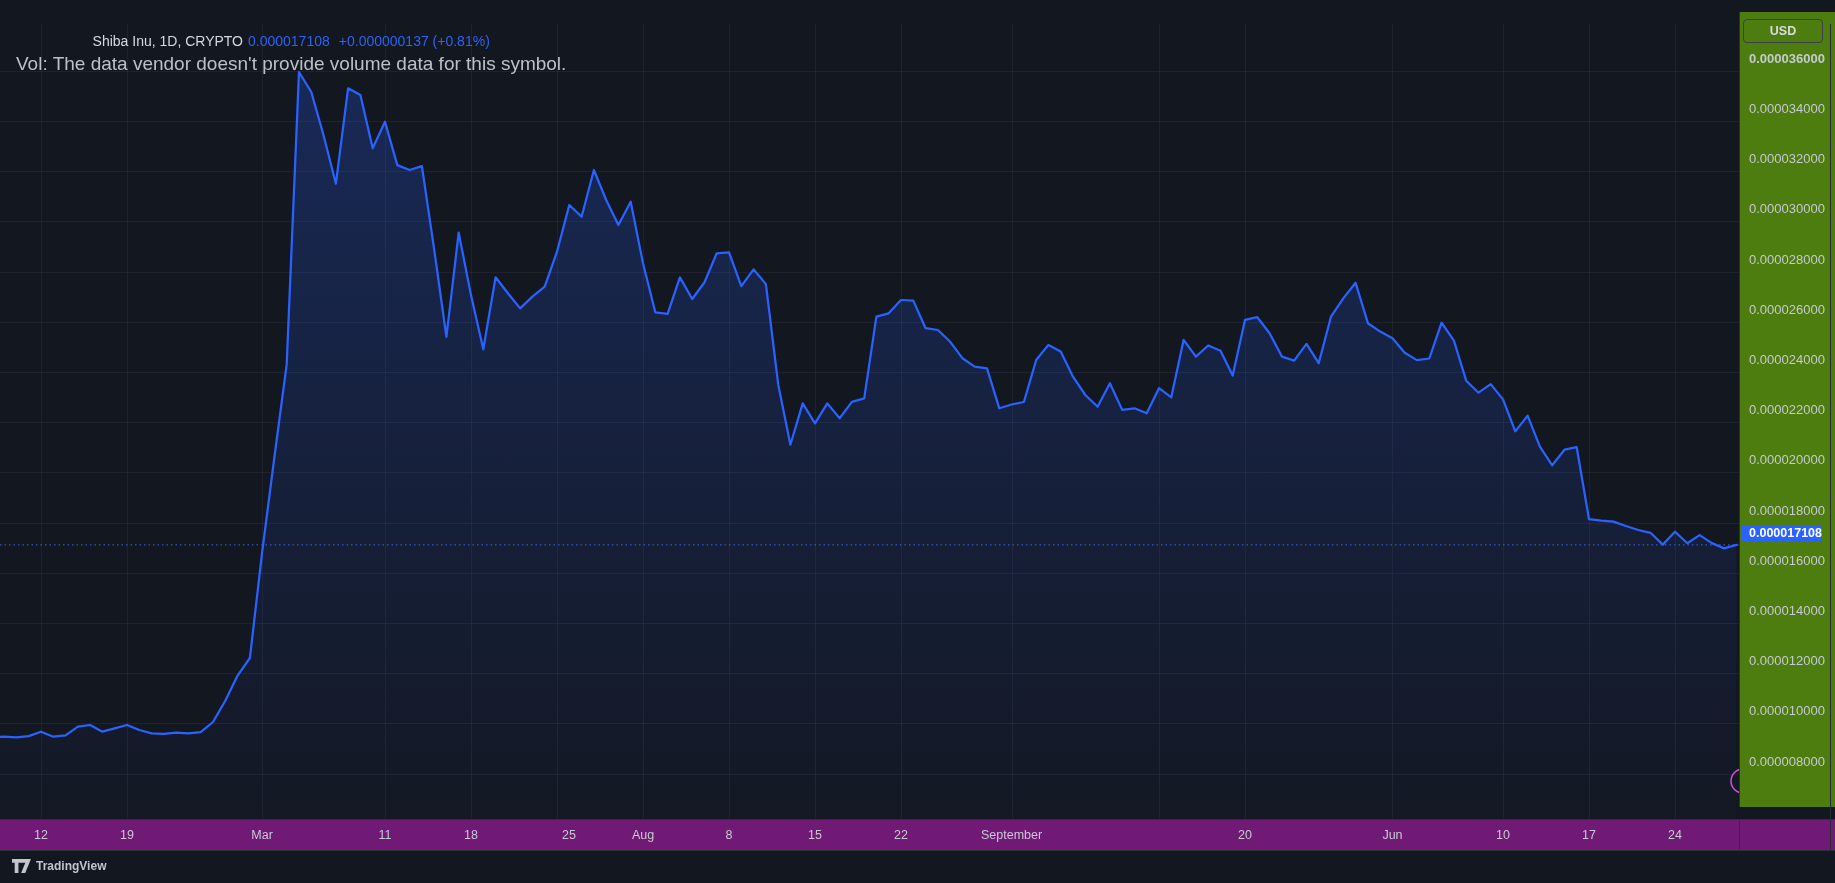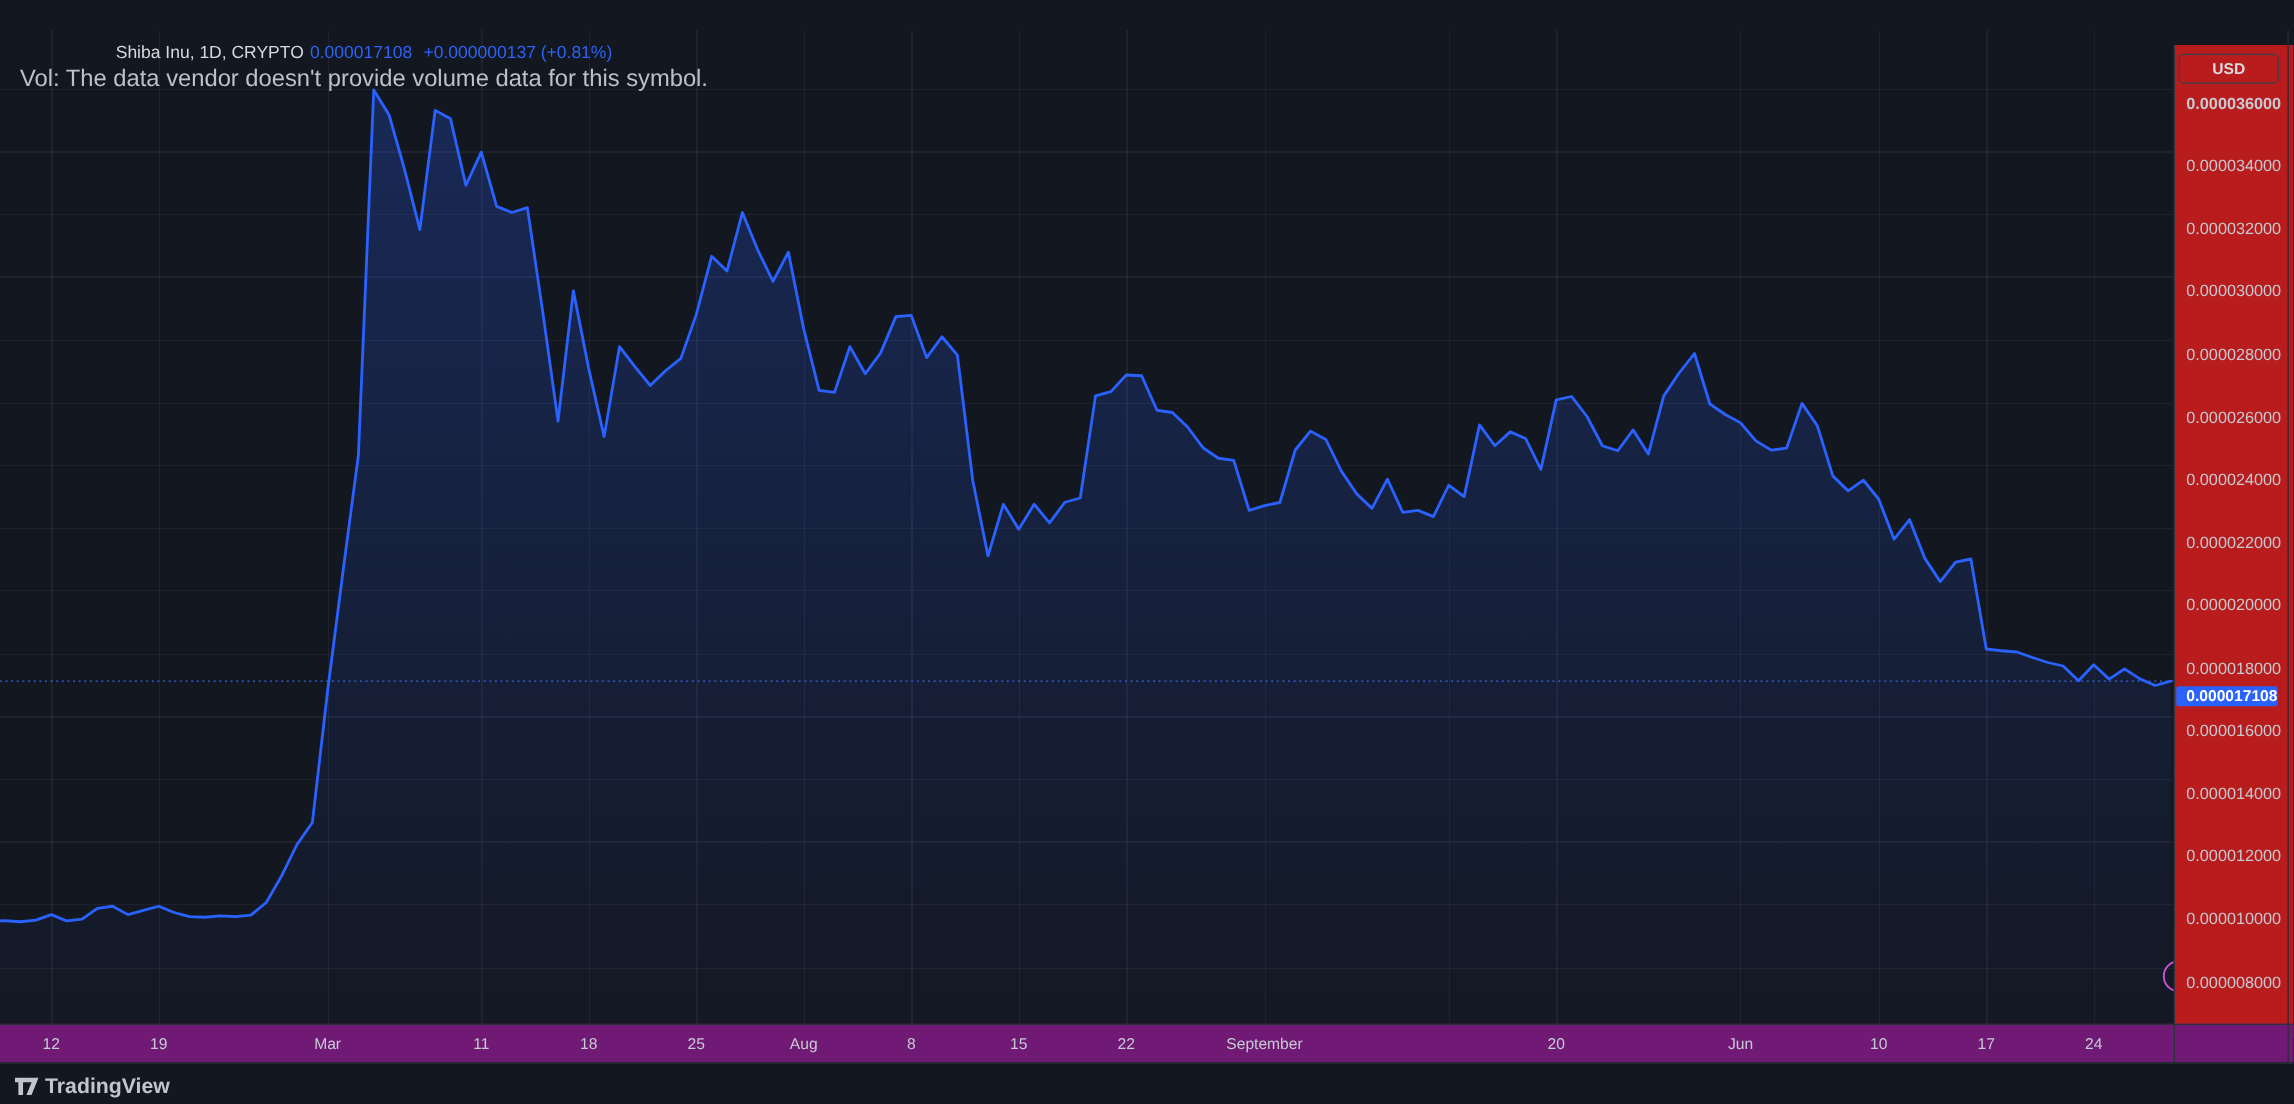--- a/index.html
+++ b/index.html
@@ -18,22 +18,22 @@
   #chart-svg { position:absolute; left:0; top:0; }
 
   
   #legend { position:absolute; left:16px; top:9px; z-index:5;text-align:center; }
   #legend .l1 { font-size:14px; color:#d6d9de; white-space:nowrap; }
   #legend .l1 .blue { color:#2d63f5; margin-left:5px; }
   #legend .l1 .chg { margin-left:9px; }
   #legend .l2 { margin-top:4px; font-size:19px; color:#bcc0c8; }
 
   
-  #price-axis { position:absolute; left:1739px; top:36px; width:96px; height:795px;
-                background:#b91c1c; border-left:1px solid #2b303b; }
+  #price-axis { position:absolute; left:1739px; top:12px; width:96px; height:795px;
+                background:#4d7c0f; border-left:1px solid #2b303b; }
   .y-label { position:absolute; left:9px; font-size:13px; color:#c6cad2; white-space:nowrap; }
   #usd-btn { position:absolute; left:3px; top:7px; width:80px; height:24px;
              border:1px solid #3a3f4b; border-radius:4px; color:#d9dbdf;
              font-size:12.5px; font-weight:bold; text-align:center; line-height:22px; }
   #price-tag { position:absolute; left:1px; width:81px; height:16px; background:#2962ff;
                border-radius:2px; color:#ffffff; font-size:12.5px; font-weight:bold;
                line-height:16px; padding-left:8px; }
 
   
   #time-axis { position:absolute; left:0; top:819px; width:1835px; height:31px;
@@ -44,21 +44,21 @@
 
   
   #right-border { position:absolute; left:1830px; top:24px; width:1px; height:826px; background:#272c36; }
 
   
   #footer { position:absolute; left:0; top:850px; width:1835px; height:33px;
             background:#131720; border-top:1px solid #2b303b; }
   #brand { position:absolute; left:12px; top:8px; display:flex; align-items:center;
            text-decoration:none; cursor:pointer; }
   #brand svg { display:block; fill:#c2c5cc; }
-  #brand .txt { margin-left:5px; font-size:17px; font-weight:bold; color:#c2c5cc; }
+  #brand .txt { margin-left:5px; font-size:12px; font-weight:bold; color:#c2c5cc; }
 </style>
 </head>
 <body>
 
 <div id="frame">
 
 
   <div id="pane">
     <svg id="chart-svg" width="1739" height="795">
         <defs>
@@ -134,21 +134,21 @@
       <div class="y-label" style="top: 741.5px;">0.000008000</div>
     </div>
 
   <div id="time-axis">
     <div class="corner"></div>
   <div class="x-label" style="left: 41px;">12</div>
       <div class="x-label" style="left: 127px;">19</div>
       <div class="x-label" style="left: 262.1px;">Mar</div>
       <div class="x-label" style="left: 385px;">11</div>
       <div class="x-label" style="left: 471px;">18</div>
-      <div class="x-label" style="left: 557px;">25</div>
+      <div class="x-label" style="left: 569px;">25</div>
       <div class="x-label" style="left: 643px;">Aug</div>
       <div class="x-label" style="left: 729px;">8</div>
       <div class="x-label" style="left: 815px;">15</div>
       <div class="x-label" style="left: 901px;">22</div>
       <div class="x-label" style="left: 1011.6px;">September</div>
       <div class="x-label" style="left: 1159px; margin-top: 36px;">13</div>
       <div class="x-label" style="left: 1245px;">20</div>
       <div class="x-label" style="left: 1392.5px;">Jun</div>
       <div class="x-label" style="left: 1503px;">10</div>
       <div class="x-label" style="left: 1589px;">17</div>

